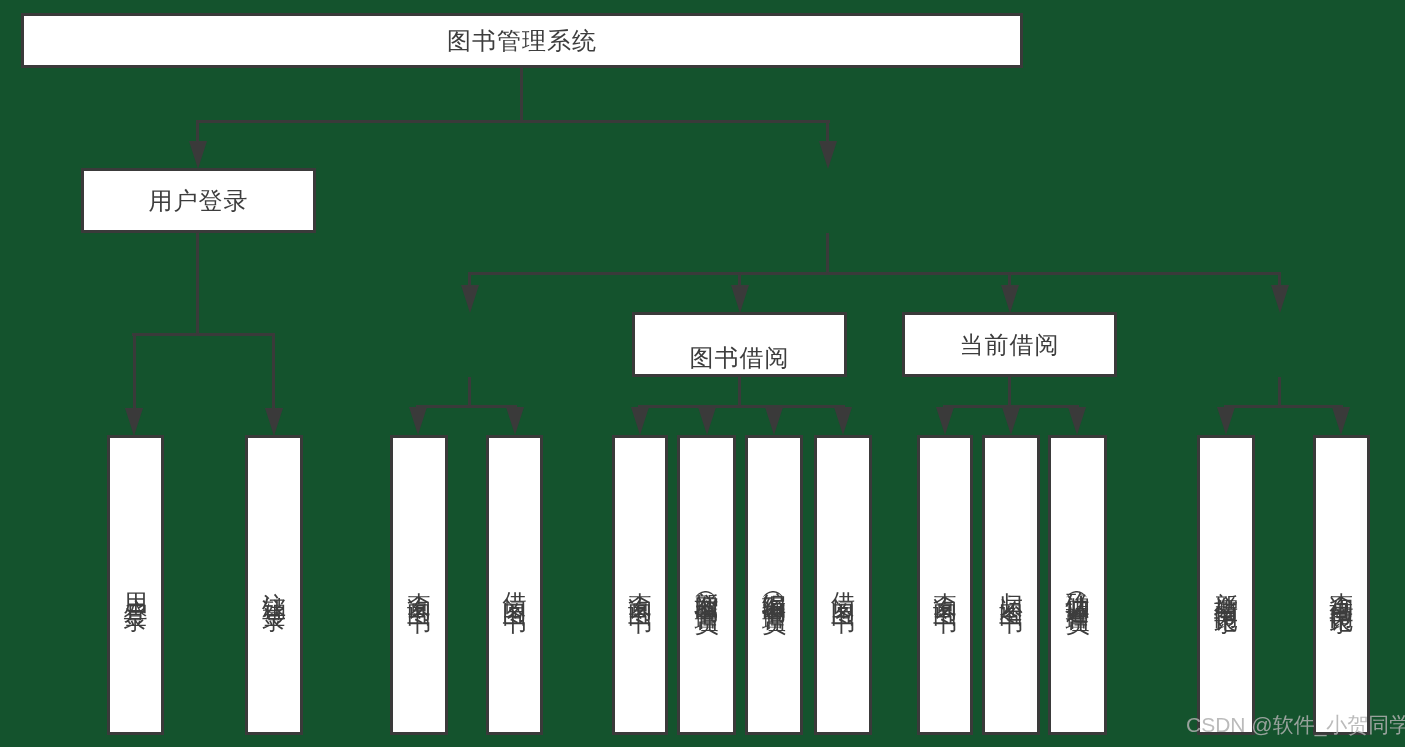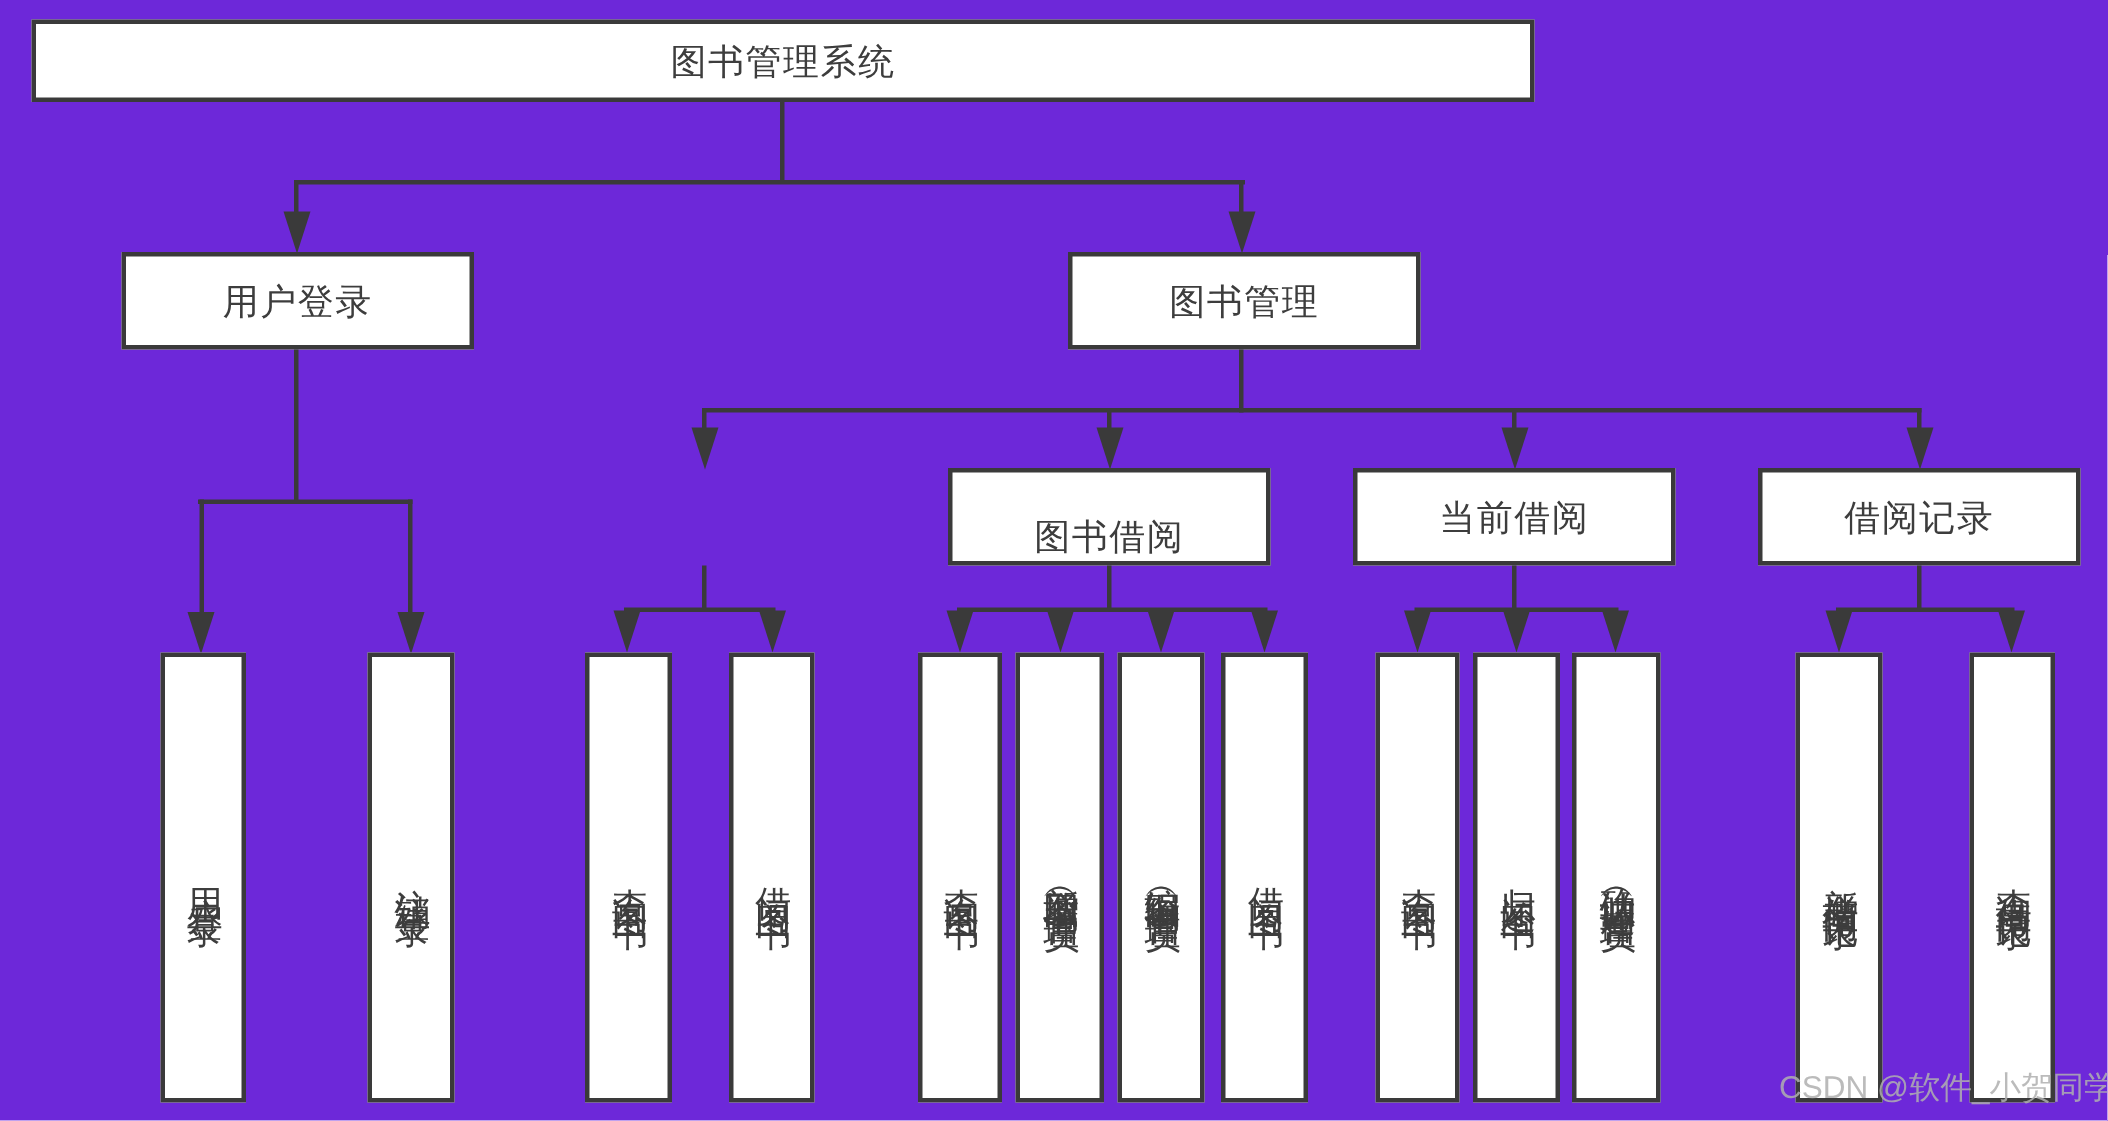--- a/index.html
+++ b/index.html
@@ -1,20 +1,20 @@
 <!DOCTYPE html>
 <html><head>
 <meta charset="utf-8">
 <style>
   html, body { margin: 0; padding: 0; background: #ffffff; }
   .canvas {
     position: relative;
     width: 1405px;
     height: 747px;
-    background: #6d28d9;
+    background: #14532d;
     font-family: "Liberation Sans", sans-serif;
     overflow: hidden;
   }
   .box {
     position: absolute;
     box-sizing: border-box;
     border: 3px solid #3a3a3a;
     background: #ffffff;
     display: flex;
     align-items: center;
@@ -62,23 +62,20 @@
   <div class="vline" style="left:520px; top:68px; height:54px;"></div>
   <div class="hline" style="left:196px; top:120px; width:634px;"></div>
   <div class="vline" style="left:196px; top:120px; height:26px;"></div>
   <div class="vline" style="left:826px; top:120px; height:26px;"></div>
   <div class="arrow" style="left:189px; top:141px;"></div>
   <div class="arrow" style="left:819px; top:141px;"></div>
 
   <div class="box" style="left:81px; top:168px; width:235px; height:65px;">
     <span class="hlabel">用户登录</span>
   </div>
-  <div class="box" style="left:712px; top:168px; width:235px; height:65px;">
-    <span class="hlabel">图书管理</span>
-  </div>
 
   <div class="vline" style="left:196px; top:233px; height:103px;"></div>
   <div class="hline" style="left:132px; top:333px; width:143px;"></div>
   <div class="vline" style="left:133px; top:333px; height:80px;"></div>
   <div class="vline" style="left:272px; top:333px; height:80px;"></div>
   <div class="arrow" style="left:125px; top:408px;"></div>
   <div class="arrow" style="left:265px; top:408px;"></div>
 
   <div class="vline" style="left:826px; top:233px; height:42px;"></div>
   <div class="hline" style="left:468px; top:272px; width:813px;"></div>
@@ -89,23 +86,20 @@
   <div class="arrow" style="left:461px; top:285px;"></div>
   <div class="arrow" style="left:731px; top:285px;"></div>
   <div class="arrow" style="left:1001px; top:285px;"></div>
   <div class="arrow" style="left:1271px; top:285px;"></div>
 
   <div class="box" style="left:632px; top:312px; width:215px; height:65px;align-items:flex-end;">
     <span class="hlabel">图书借阅</span>
   </div>
   <div class="box" style="left:902px; top:312px; width:215px; height:65px;">
     <span class="hlabel">当前借阅</span>
-  </div>
-  <div class="box" style="left:1172px; top:312px; width:215px; height:65px;">
-    <span class="hlabel">借阅记录</span>
   </div>
 
   <div class="vline" style="left:468px; top:377px; height:31px;"></div>
   <div class="hline" style="left:416px; top:405px; width:101px;"></div>
   <div class="arrow" style="left:409px; top:407px;"></div>
   <div class="arrow" style="left:506px; top:407px;"></div>
 
   <div class="vline" style="left:738px; top:377px; height:31px;"></div>
   <div class="hline" style="left:638px; top:405px; width:207px;"></div>
   <div class="arrow" style="left:631px; top:407px;"></div>

